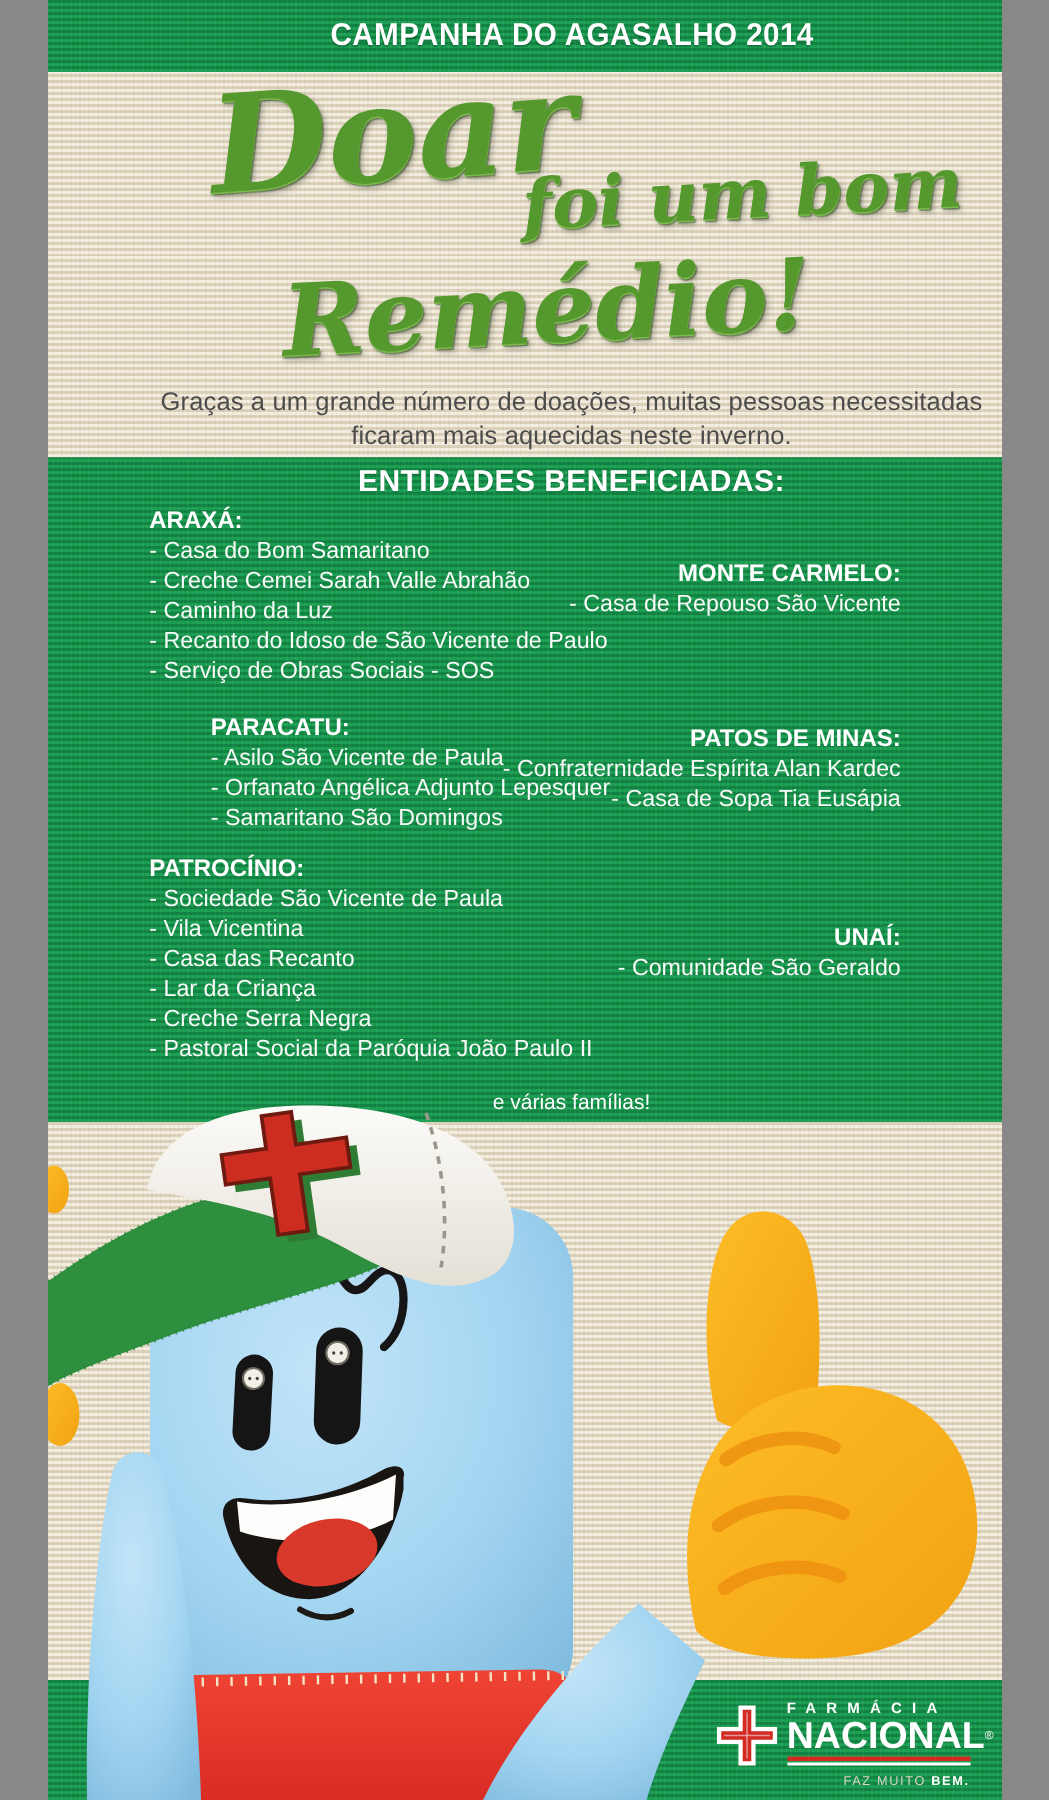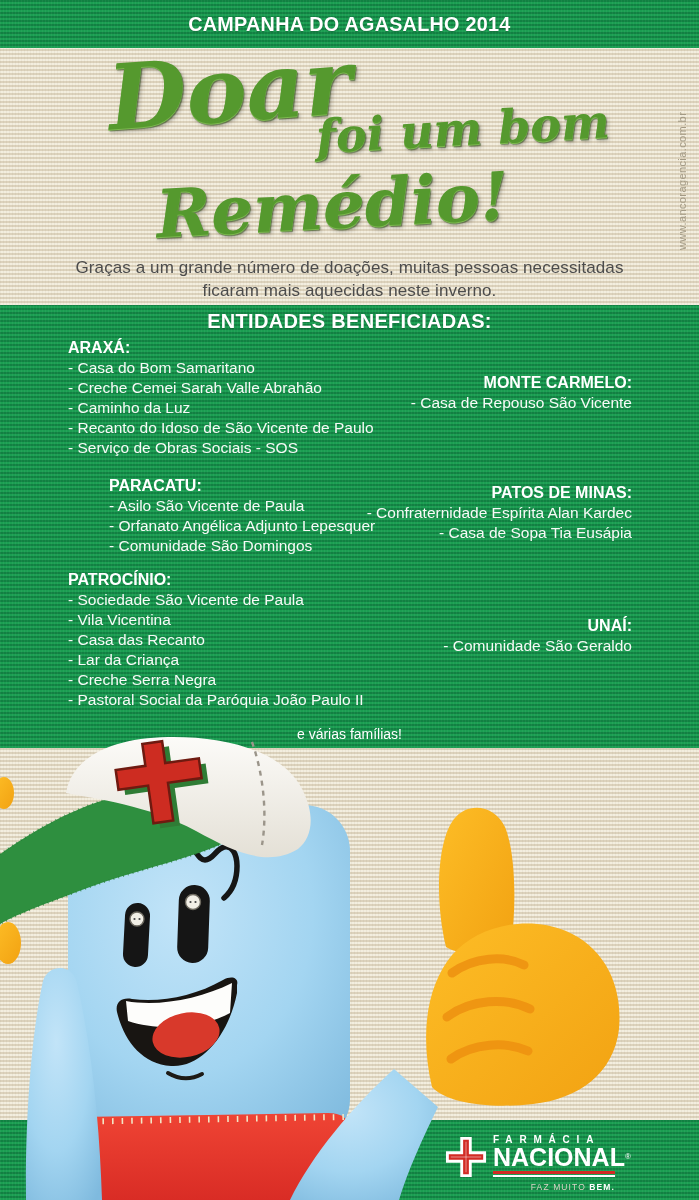--- a/index.html
+++ b/index.html
@@ -1,17 +1,17 @@
 <!DOCTYPE html>
 <html><head>
 <meta charset="utf-8">
 <style>
   html,body{margin:0;padding:0;background:#888;}
   .page{
-    position:relative;width:699px;height:1200px;overflow:hidden;
+    position:relative;width:636px;height:1200px;overflow:hidden;
     font-family:"Liberation Sans",sans-serif;margin:0 auto;
   }
   
   .tex-green{
     background-color:#17934a;
     background-image:
       repeating-linear-gradient(90deg, rgba(255,255,255,.045) 0 1px, rgba(0,0,0,0) 1px 3px),
       repeating-linear-gradient(0deg, #1b9e52 0 2px, #118142 2px 4px);
   }
   .tex-beige{
@@ -115,21 +115,21 @@
     <div>- Creche Cemei Sarah Valle Abrahão</div>
     <div>- Caminho da Luz</div>
     <div>- Recanto do Idoso de São Vicente de Paulo</div>
     <div>- Serviço de Obras Sociais - SOS</div>
   </div>
 
   <div class="group group-left g-paracatu">
     <div class="city">PARACATU:</div>
     <div>- Asilo São Vicente de Paula</div>
     <div>- Orfanato Angélica Adjunto Lepesquer</div>
-    <div>- Comunidade São Domingos</div>
+    <div>- Samaritano São Domingos</div>
   </div>
 
   <div class="group group-left g-patrocinio">
     <div class="city">PATROCÍNIO:</div>
     <div>- Sociedade São Vicente de Paula</div>
     <div>- Vila Vicentina</div>
     <div>- Casa das Recanto</div>
     <div>- Lar da Criança</div>
     <div>- Creche Serra Negra</div>
     <div>- Pastoral Social da Paróquia João Paulo II</div>

